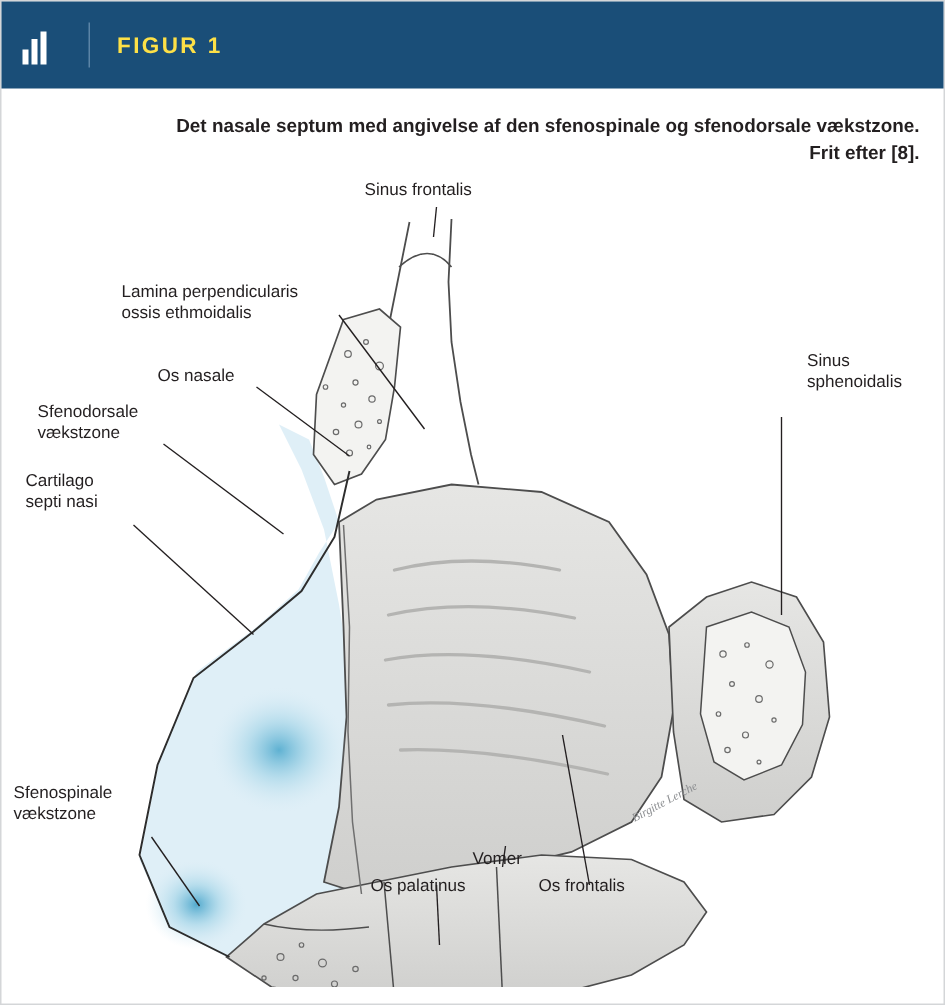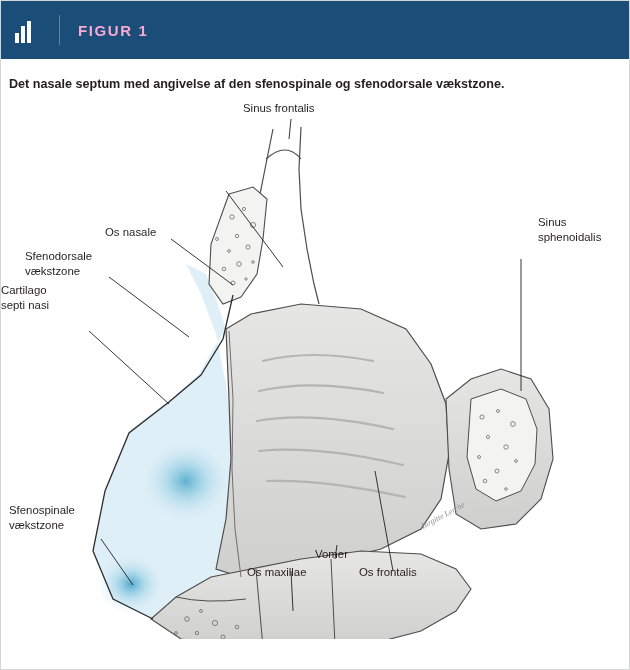--- a/index.html
+++ b/index.html
@@ -48,32 +48,33 @@
   .header-icon i:nth-child(1) { height: 10px; }
   .header-icon i:nth-child(2) { height: 17px; }
   .header-icon i:nth-child(3) { height: 22px; }
   .header-divider {
     width: 1px;
     height: 30px;
     background: #5b84a6;
     margin-right: 18px;
   }
   .header-title {
-    color: #f9a8d4;
+    color: #fde047;
     font-size: 15px;
     font-weight: bold;
     letter-spacing: 1.6px;
   }
   
   .caption {
     padding: 16px 16px 6px 8px;
     font-size: 12.6px;
     line-height: 1.45;
     font-weight: bold;
     color: #231f20;
+    text-align: right;
   }
   .caption span { display: block; }
   
   .figure-area {
     position: relative;
     width: 596px;
     height: 540px;
   }
   .figure-area svg {
     position: absolute;
@@ -106,20 +107,21 @@
       <i></i>
         <i></i>
         <i></i>
     </div>
     <div class="header-divider"></div>
     <div class="header-title">FIGUR 1</div>
   </div>
 
   <div class="caption">
     <span>Det nasale septum med angivelse af den sfenospinale og sfenodorsale vækstzone.</span>
+    <span>Frit efter [8].</span>
   </div>
 
   <div class="figure-area">
 
     <svg width="628" height="540" viewBox="0 0 628 540">
       <defs>
         <radialGradient id="gz1" cx="50%" cy="50%" r="50%">
           <stop offset="0%" stop-color="#58aed0" stop-opacity="0.95"></stop>
           <stop offset="45%" stop-color="#9ed2e6" stop-opacity="0.6"></stop>
           <stop offset="100%" stop-color="#d9ecf5" stop-opacity="0"></stop>
@@ -224,35 +226,37 @@
         <line x1="520" y1="160" x2="520" y2="292"></line>
         <line x1="100" y1="440" x2="132" y2="486"></line>
         <line x1="290" y1="472" x2="292" y2="512"></line>
         <line x1="334" y1="460" x2="336" y2="446"></line>
         <line x1="392" y1="472" x2="374" y2="372"></line>
       </g>
     </svg>
 
     <div class="label" style="left:242px; top:2px;">Sinus frontalis</div>
 
+    <div class="label" style="left:80px; top:70px;">Lamina perpendicularis
+ossis ethmoidalis</div>
 
     <div class="label" style="left:104px; top:126px;text-align:center;">Os nasale</div>
 
     <div class="label" style="left:24px; top:150px;">Sfenodorsale
 vækstzone</div>
 
-    <div class="label" style="left:0px; top:184px;">Cartilago
+    <div class="label" style="left:0px; top:196px;padding-left:16px;">Cartilago
 septi nasi</div>
 
     <div class="label" style="left:508px; top:116px;margin-left:29px;">Sinus sphenoidalis</div>
 
     <div class="label" style="left:8px; top:404px;">Sfenospinale
 vækstzone</div>
 
-    <div class="label" style="left:246px; top:466px;">Os maxillae</div>
+    <div class="label" style="left:246px; top:466px;">Os palatinus</div>
 
     <div class="label" style="left:314px; top:448px;">Vomer</div>
 
     <div class="label" style="left:358px; top:466px;">Os frontalis</div>
 
     <div class="signature" style="left:418px; top:412px;">Birgitte Lerche</div>
   </div>
 
 </div>
 

